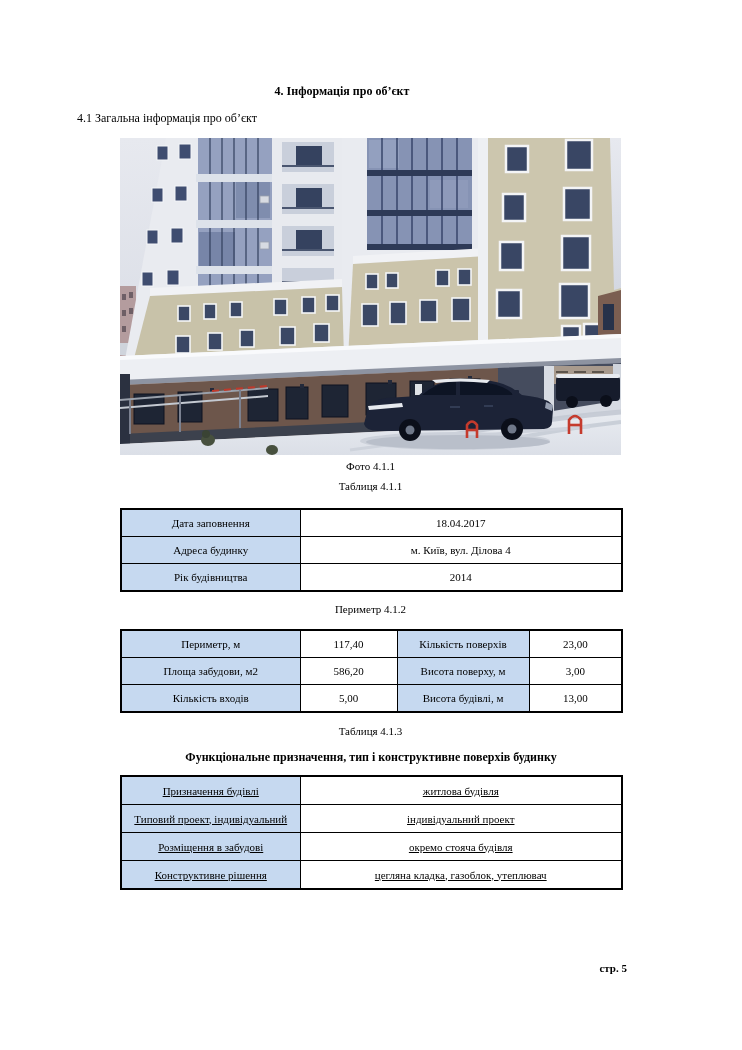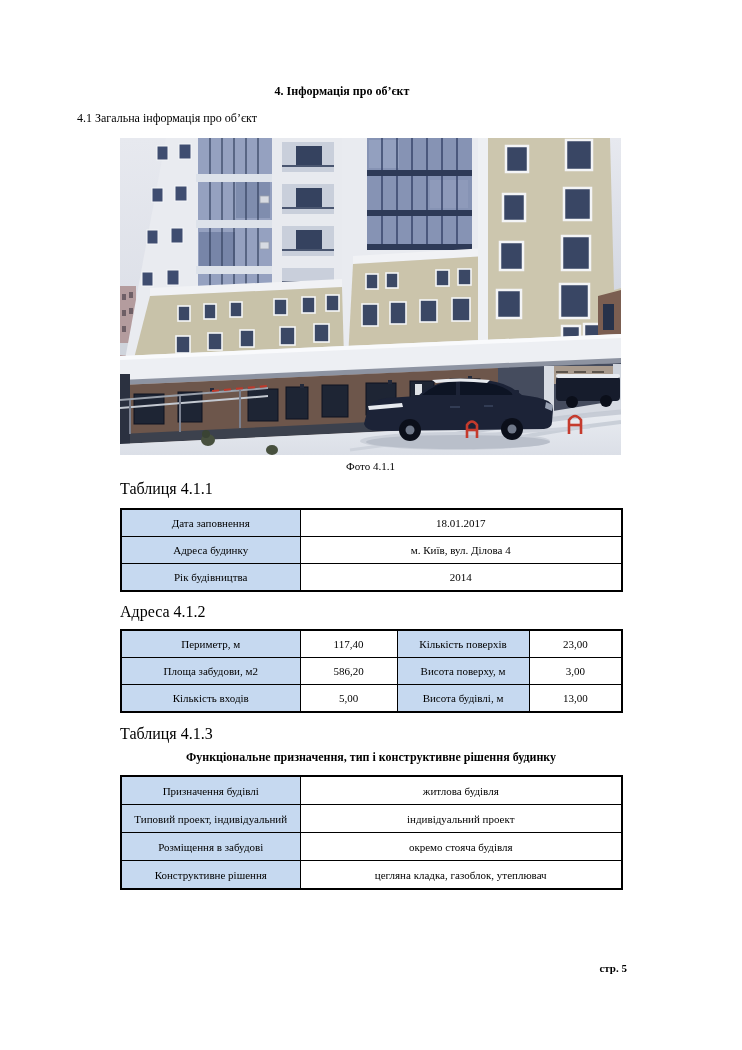--- a/index.html
+++ b/index.html
@@ -16,41 +16,41 @@
     position:absolute; top:111px; left:77px;
     font-weight:normal; font-size:12px;
   }
   .photo { position:absolute; left:120px; top:138px; width:501px; height:317px; }
   .photo svg { display:block; width:100%; height:100%; }
   .photo-caption {
     position:absolute; top:460px; left:120px; width:501px; text-align:center;
     font-size:11px;
   }
   .table-label {
-    position:absolute; left:120px; width:501px; text-align:left; font-size:16px;
+    position:absolute; left:120px; width:501px; text-align:center; font-size:11px;
   }
   #label1 { top:480px; }
   #label2 { top:603px; }
   #label3 { top:725px; }
   .t3-heading {
     position:absolute; top:750px; left:0; width:742px; text-align:center;
     font-weight:bold; font-size:12px;
   }
   table.doc-table {
     position:absolute; left:120px; width:501px; border-collapse:collapse;
     table-layout:fixed; font-size:11px; border:2px solid #000;
   }
   #table1 { top:508px; }
   #table2 { top:629px; }
   #table3 { top:775px; }
   .doc-table td {
     border:1px solid #000; text-align:center; vertical-align:middle;
     height:26px; padding:0 0; overflow:hidden;
   }
-  #table3 td { height:27px; }
+  #table3 td { height:27px;text-decoration:underline; }
   .hdr { background:#c6d9f0; }
   .page-number {
     position:absolute; top:962px; left:420px; width:207px; text-align:right;
     font-weight:bold; font-size:11px;
   }
 </style>
 </head>
 <body>
 
 <div class="page">
@@ -280,34 +280,34 @@
 
   <div class="table-label" id="label1">Таблиця 4.1.1</div>
   <table class="doc-table" id="table1">
     <colgroup>
         <col style="width:179px">
         <col style="width:322px">
       </colgroup>
     <tbody>
         <tr>
       <td class="hdr">Дата заповнення</td>
-      <td>18.01.2017</td>
+      <td>18.04.2017</td>
     </tr>
     <tr>
       <td class="hdr">Адреса будинку</td>
       <td>м. Київ, вул. Ділова 4</td>
     </tr>
     <tr>
       <td class="hdr">Рік будівництва</td>
       <td>2014</td>
     </tr>
   </tbody>
     </table>
 
-  <div class="table-label" id="label2">Адреса 4.1.2</div>
+  <div class="table-label" id="label2">Периметр 4.1.2</div>
   <table class="doc-table" id="table2">
     <colgroup>
         <col style="width:179px">
         <col style="width:97px">
         <col style="width:132px">
         <col style="width:93px">
       </colgroup>
     <tbody>
         <tr>
       <td class="hdr">Периметр, м</td>
@@ -324,21 +324,21 @@
     <tr>
       <td class="hdr">Кількість входів</td>
       <td>5,00</td>
       <td class="hdr">Висота будівлі, м</td>
       <td>13,00</td>
     </tr>
   </tbody>
     </table>
 
   <div class="table-label" id="label3">Таблиця 4.1.3</div>
-  <div class="t3-heading">Функціональне призначення, тип і конструктивне рішення будинку</div>
+  <div class="t3-heading">Функціональне призначення, тип і конструктивне поверхів будинку</div>
   <table class="doc-table" id="table3">
     <colgroup>
         <col style="width:179px">
         <col style="width:322px">
       </colgroup>
     <tbody>
         <tr>
       <td class="hdr">Призначення будівлі</td>
       <td>житлова будівля</td>
     </tr>

